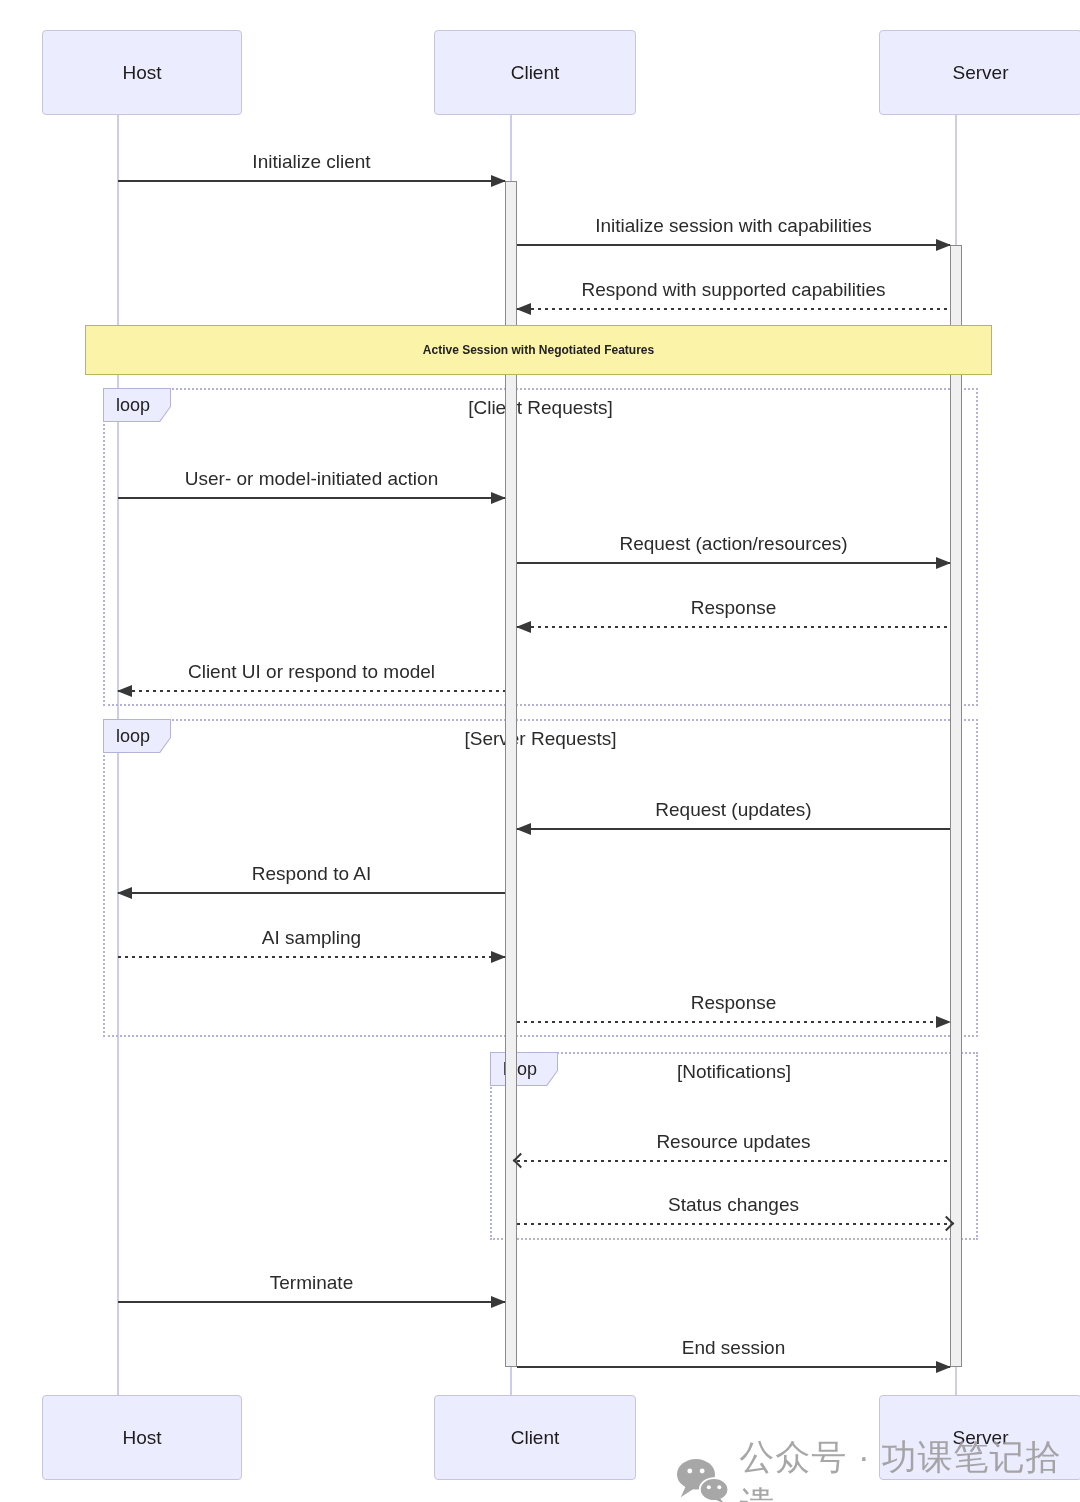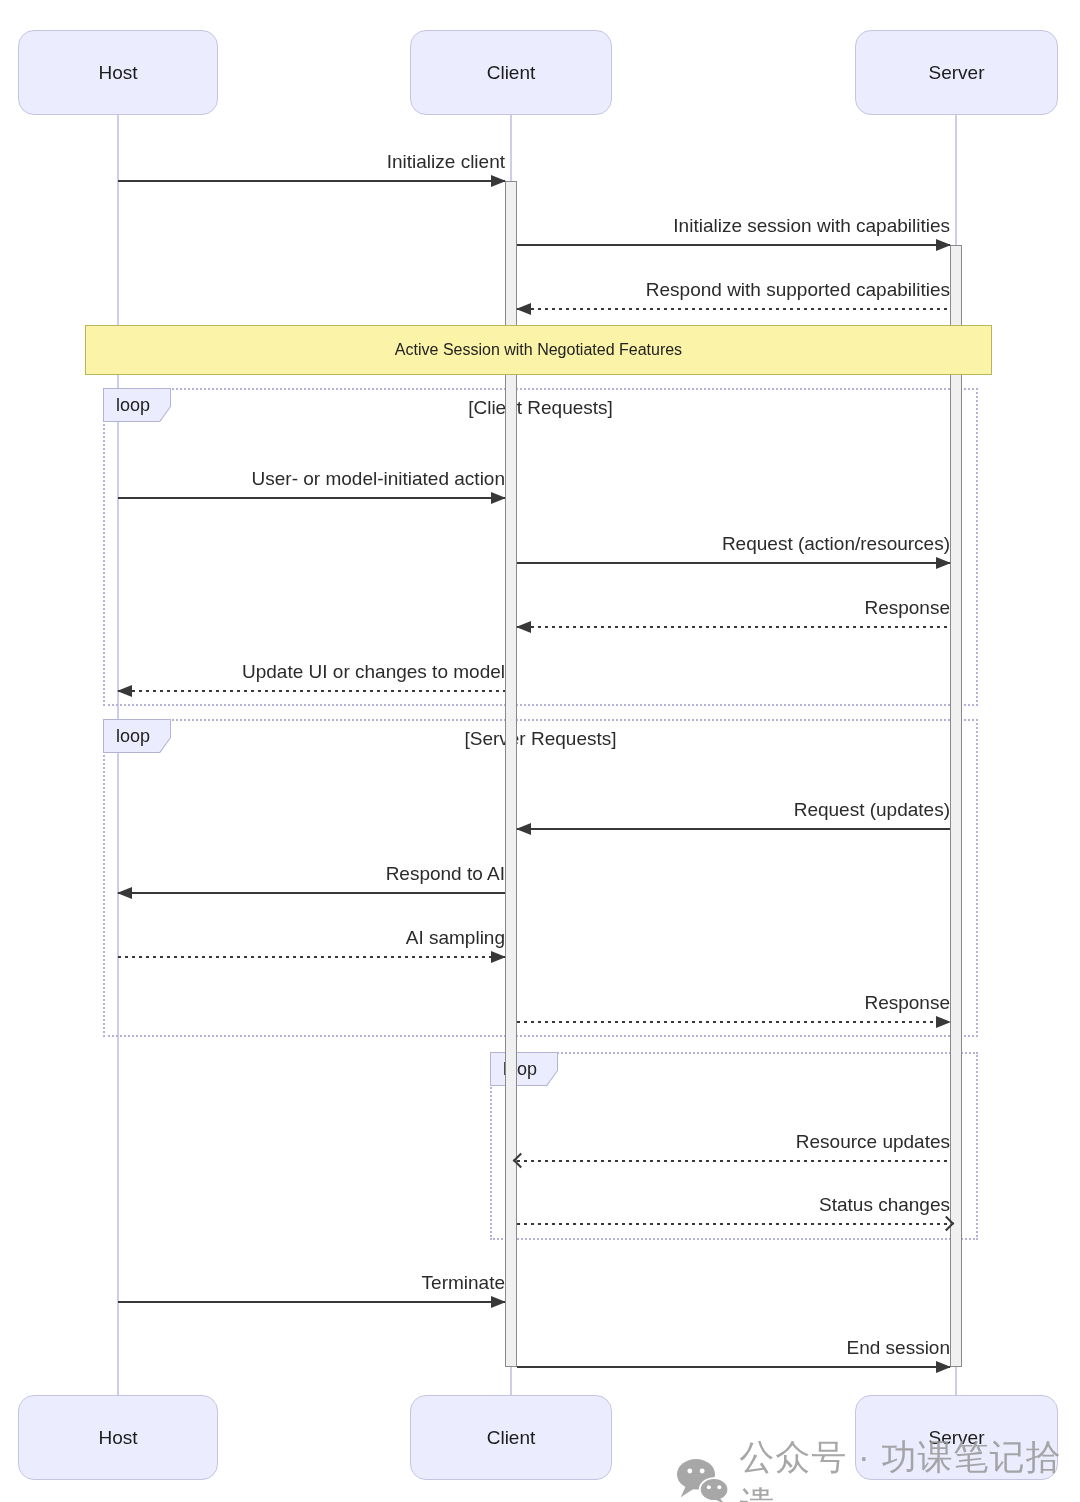--- a/index.html
+++ b/index.html
@@ -5,50 +5,50 @@
   html,body{margin:0;padding:0;background:#fff;}
   #stage{
     position:relative;width:1080px;height:1502px;background:#ffffff;
     font-family:"Liberation Sans",sans-serif;overflow:hidden;
   }
   
   .actor-box{
     position:absolute;height:85px;box-sizing:border-box;
     background:var(--actor_fill,#ECECFF);
     border:1px solid var(--actor_border,#c5c5e2);
-    border-radius:16px;display:flex;align-items:center;justify-content:center;
-    font-size:19px;color:#1c1c1c;z-index:6;
+    border-radius:4px;display:flex;align-items:center;justify-content:center;
+    font-size:19px;color:#1c1c1c;z-index:6;margin-left:24px;
   }
   
   .lifeline{position:absolute;top:115px;height:1280px;width:2px;
     background:var(--lifeline,#ccccee);z-index:1;}
   
   .activation{position:absolute;width:12px;box-sizing:border-box;
     background:var(--activation_fill,#f0f0f0);
     border:1px solid var(--activation_border,#8a8a8a);z-index:3;}
   
   .note{position:absolute;left:85px;top:325px;width:907px;height:50px;box-sizing:border-box;
     background:var(--note_fill,#fbf3a7);border:1px solid var(--note_border,#b6b65a);
     display:flex;align-items:center;justify-content:center;
-    font-size:16px;font-weight:normal;color:#222;z-index:4;}
+    font-size:12px;font-weight:bold;color:#222;z-index:4;}
   
   .loop-frame{position:absolute;box-sizing:border-box;
     border:2px dotted var(--frame_border,#b3b3d9);z-index:2;text-decoration:underline;}
   .loop-title{position:absolute;left:0;right:0;top:7px;text-align:center;
     font-size:19px;color:#2b2b2b;}
   .loop-tab{position:absolute;left:-2px;top:-2px;width:68px;height:34px;}
   .tab-bg{position:absolute;inset:0;background:var(--frame_border,#b3b3d9);
     clip-path:polygon(0 0,100% 0,100% 55%,84% 100%,0 100%);}
   .tab-fg{position:absolute;inset:1px;background:var(--actor_fill,#ECECFF);
     clip-path:polygon(0 0,100% 0,100% 55%,84% 100%,0 100%);
     display:flex;align-items:center;padding-left:12px;box-sizing:border-box;
     font-size:18px;color:#222;}
   
   .msg{position:absolute;z-index:5;}
-  .msg-label{position:absolute;left:0;right:0;bottom:8px;text-align:right;
+  .msg-label{position:absolute;left:0;right:0;bottom:8px;text-align:center;
     font-size:19px;color:#2b2b2b;white-space:nowrap;}
   .msg-line{position:absolute;left:0;right:0;top:-1px;height:2px;}
   .line-solid{background:var(--arrow,#383838);}
   .line-dashed{background:repeating-linear-gradient(90deg,var(--arrow,#383838) 0 3px,transparent 3px 7px);}
   .head{position:absolute;}
   .head-filled.right{right:-1px;top:-6px;width:0;height:0;
     border-top:6px solid transparent;border-bottom:6px solid transparent;
     border-left:15px solid var(--arrow,#383838);}
   .head-filled.left{left:-1px;top:-6px;width:0;height:0;
     border-top:6px solid transparent;border-bottom:6px solid transparent;
@@ -87,20 +87,21 @@
       <div class="tab-fg">loop</div>
     </div>
     <div class="loop-title">[Server Requests]</div>
   </div>
 
   <div class="loop-frame" style="left:490px;top:1052px;width:488px;height:188px;">
     <div class="loop-tab">
       <div class="tab-bg"></div>
       <div class="tab-fg">loop</div>
     </div>
+    <div class="loop-title">[Notifications]</div>
   </div>
 
   <div class="activation" style="left:505px;top:181px;height:1186px;"></div>
   <div class="activation" style="left:950px;top:245px;height:1122px;"></div>
 
   <div class="note">Active Session with Negotiated Features</div>
 
   <div id="messages">
       <div class="msg" style="left: 118px; top: 181px; width: 387px;">
         <div class="msg-label">Initialize client</div>
@@ -126,21 +127,21 @@
         <div class="msg-label">Request (action/resources)</div>
         <div class="msg-line line-solid"></div>
         <div class="head head-filled right"></div>
       </div>
       <div class="msg" style="left: 517px; top: 627px; width: 433px;">
         <div class="msg-label">Response</div>
         <div class="msg-line line-dashed"></div>
         <div class="head head-filled left"></div>
       </div>
       <div class="msg" style="left: 118px; top: 691px; width: 387px;">
-        <div class="msg-label">Update UI or changes to model</div>
+        <div class="msg-label">Client UI or respond to model</div>
         <div class="msg-line line-dashed"></div>
         <div class="head head-filled left"></div>
       </div>
       <div class="msg" style="left: 517px; top: 829px; width: 433px;">
         <div class="msg-label">Request (updates)</div>
         <div class="msg-line line-solid"></div>
         <div class="head head-filled left"></div>
       </div>
       <div class="msg" style="left: 118px; top: 893px; width: 387px;">
         <div class="msg-label">Respond to AI</div>

